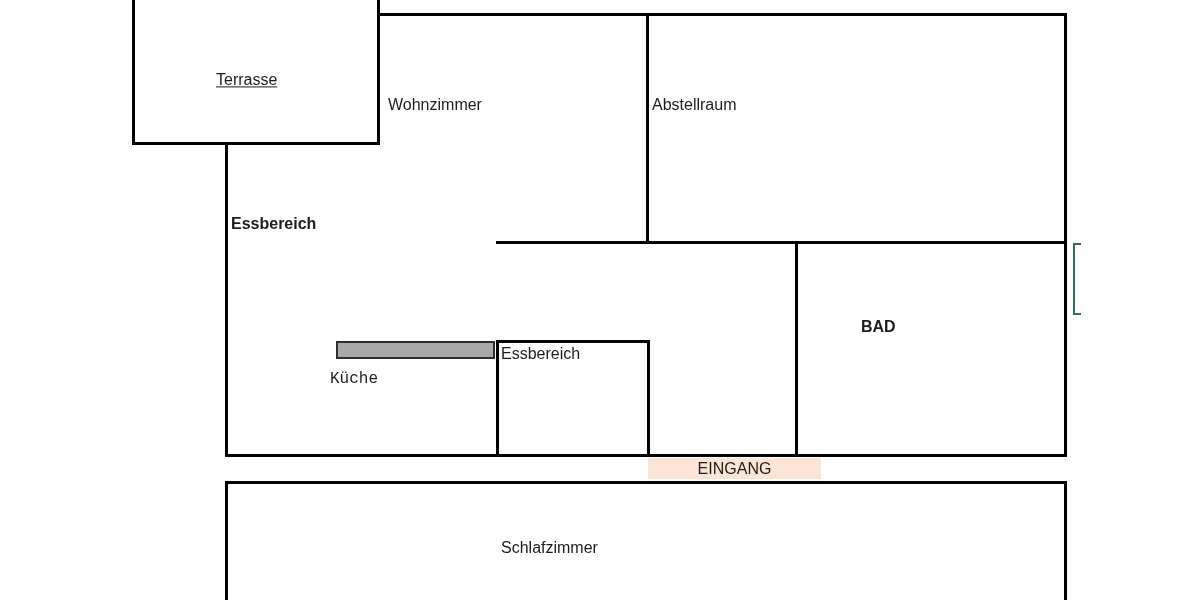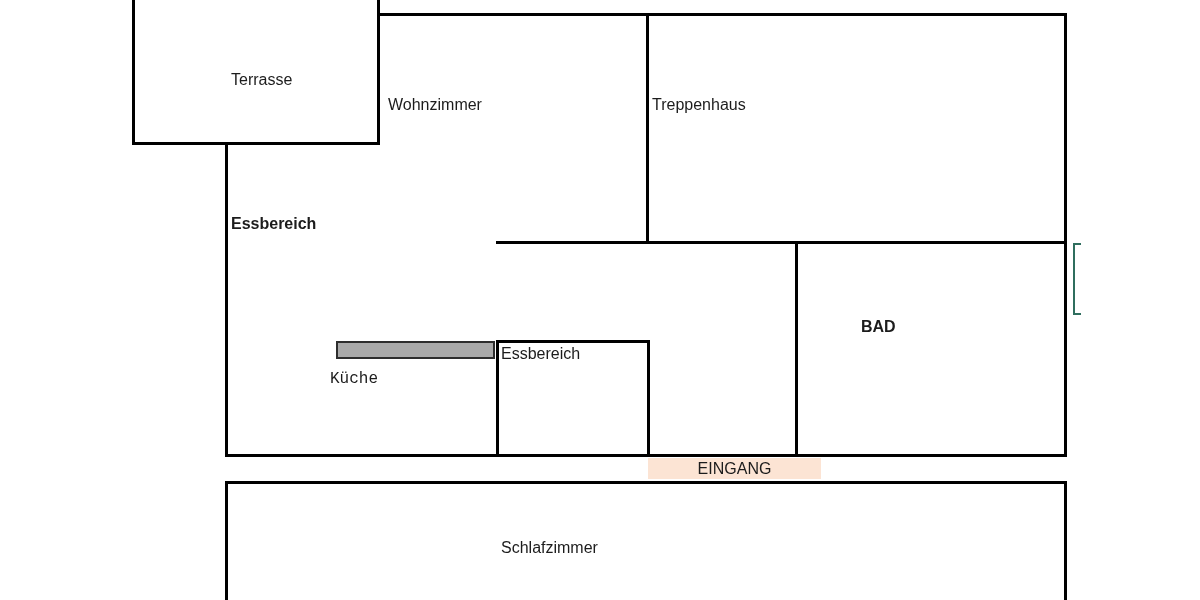--- a/index.html
+++ b/index.html
@@ -60,21 +60,21 @@
     <div class="wall" style="left: 225px; top: 142px; width: 3px; height: 315px; background: rgb(0, 0, 0);"></div>
     <div class="wall" style="left: 646px; top: 13px; width: 3px; height: 231px; background: rgb(0, 0, 0);"></div>
     <div class="wall" style="left: 496px; top: 241px; width: 571px; height: 3px; background: rgb(0, 0, 0);"></div>
     <div class="wall" style="left: 795px; top: 241px; width: 3px; height: 216px; background: rgb(0, 0, 0);"></div>
     <div class="wall" style="left: 496px; top: 340px; width: 3px; height: 117px; background: rgb(0, 0, 0);"></div>
     <div class="wall" style="left: 496px; top: 340px; width: 154px; height: 3px; background: rgb(0, 0, 0);"></div>
     <div class="wall" style="left: 647px; top: 340px; width: 3px; height: 117px; background: rgb(0, 0, 0);"></div>
     <div class="wall" style="left: 225px; top: 481px; width: 842px; height: 3px; background: rgb(0, 0, 0);"></div>
     <div class="wall" style="left: 225px; top: 481px; width: 3px; height: 119px; background: rgb(0, 0, 0);"></div>
     <div class="wall" style="left: 1064px; top: 481px; width: 3px; height: 119px; background: rgb(0, 0, 0);"></div>
-    <div class="room-label" style="left: 231px; top: 80px;">Terrasse</div>
+    <div class="room-label" style="left: 216px; top: 80px; text-decoration: underline;">Terrasse</div>
     <div class="room-label" style="left: 388px; top: 105px;">Wohnzimmer</div>
-    <div class="room-label" style="left: 652px; top: 105px;">Treppenhaus</div>
+    <div class="room-label" style="left: 652px; top: 105px;">Abstellraum</div>
     <div class="room-label" style="left: 231px; top: 224px; font-weight: bold;">Essbereich</div>
     <div class="room-label" style="left: 861px; top: 327px; font-weight: bold;">BAD</div>
     <div class="room-label" style="left: 330px; top: 380px; font-family: Liberation Mono, monospace;">Küche</div>
     <div class="room-label" style="left: 501px; top: 354px;">Essbereich</div>
     <div class="room-label" style="left: 501px; top: 548px;">Schlafzimmer</div>
   </div>
 
 </body></html>

